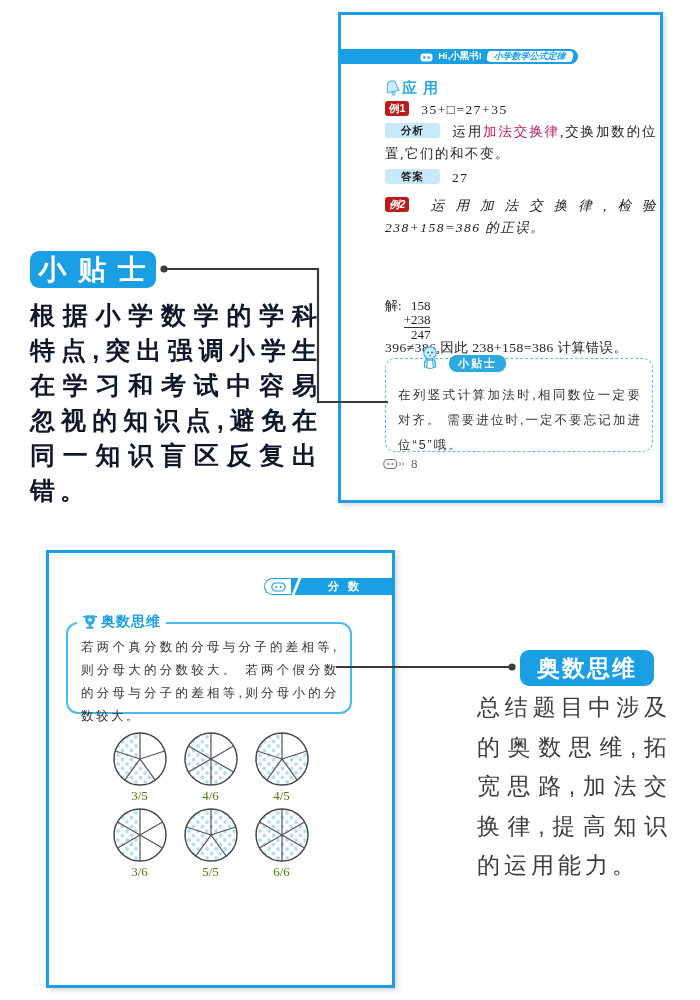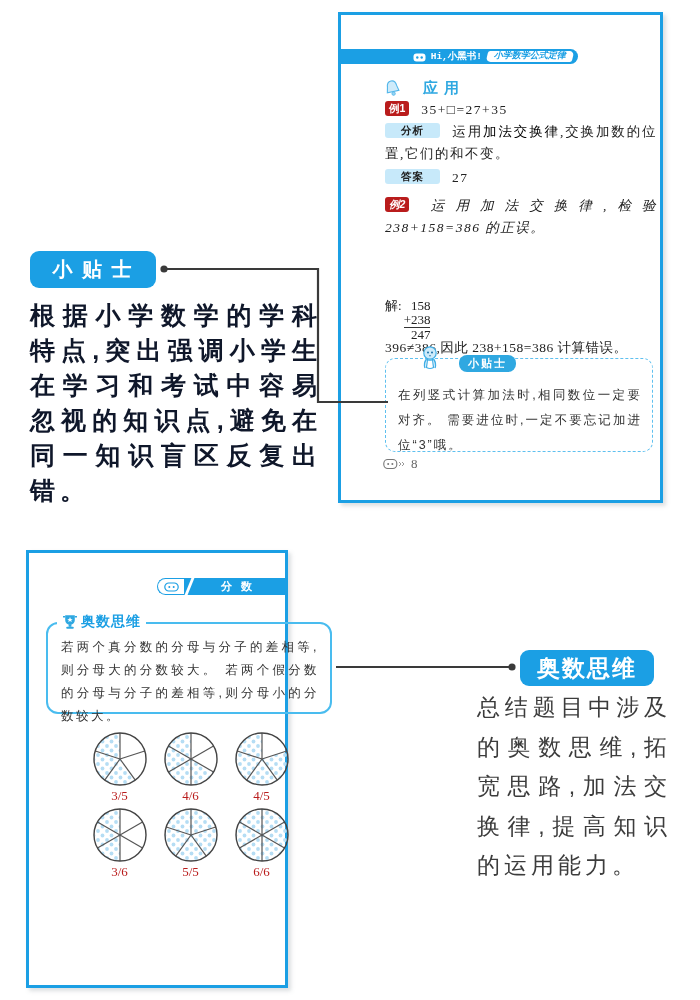--- a/index.html
+++ b/index.html
@@ -1,47 +1,47 @@
 <!DOCTYPE html>
 <html><head>
 <meta charset="utf-8">
 <style>
   html,body{margin:0;padding:0;}
   body{width:700px;height:1000px;position:relative;background:#fff;overflow:hidden;
        font-family:"Liberation Sans",sans-serif;}
   .page{position:absolute;background:#fff;border:3px solid #1B9FE4;box-sizing:border-box;
         box-shadow:3px 3px 4px rgba(120,130,140,.25);}
   #page-top{left:338px;top:12px;width:325px;height:491px;}
-  #page-bottom{left:26px;top:550px;width:262px;height:438px;}
+  #page-bottom{left:46px;top:550px;width:349px;height:438px;}
 
   
   .brand-bar{position:absolute;left:0;top:34px;width:237px;height:15px;background:#1B9FE4;
              border-radius:0 8px 8px 0;display:flex;align-items:center;justify-content:flex-end;
-             gap:5px;padding-right:5px;box-sizing:border-box;font-family:Liberation Mono, monospace;}
+             gap:5px;padding-right:5px;box-sizing:border-box;}
   .brand-text{color:#fff;font-weight:bold;font-size:9.5px;white-space:nowrap;}
   .series-label{background:#fff;color:#1B9FE4;font-size:9px;font-weight:bold;height:11px;
                 line-height:11px;padding:0 7px;border-radius:2px 5px 2px 5px;transform:skewX(-14deg);
                 white-space:nowrap;}
-  .section-head{position:absolute;left:42px;top:64px;display:flex;align-items:center;gap:21px;}
+  .section-head{position:absolute;left:42px;top:64px;display:flex;align-items:center;gap:0;}
   .section-title{color:#2FA8E1;font-weight:bold;font-size:15px;letter-spacing:6px;}
   .book-text{font-family:"Liberation Serif",serif;color:#222;font-size:13.5px;letter-spacing:1.5px;}
   .content-block{position:absolute;left:44px;width:272px;line-height:22px;text-align:justify;margin:0;}
   .b-solid{display:inline-block;background:#b91c1c;color:#fff;font-family:"Liberation Sans",sans-serif;
            font-size:10.5px;font-weight:bold;line-height:15px;padding:0 4px;border-radius:3px;
            margin-right:7px;letter-spacing:0;vertical-align:2px;}
   .b-light{display:inline-block;background:#C7E9FA;color:#1d1d1d;font-family:"Liberation Sans",sans-serif;
            font-size:10.5px;font-weight:bold;line-height:15px;padding:0 16px;border-radius:3px;
            margin-right:7px;letter-spacing:1px;vertical-align:2px;}
-  .blue-term{color:#000000;}
+  .blue-term{color:#be185d;}
   .solution{display:flex;align-items:flex-start;line-height:14px;font-size:13px;}
   .sol-col{text-align:right;margin-left:2px;}
   .sol-sum-line{border-bottom:1.2px solid #333;}
   .tip-box{position:absolute;left:44px;top:343px;width:268px;height:94px;border:1.6px dashed #5FC0EF;
            border-radius:10px;box-sizing:border-box;padding:24px 10px 8px 12px;}
-  .tip-box-head{position:absolute;top:-14px;left:34px;display:flex;align-items:flex-end;gap:18px;}
+  .tip-box-head{position:absolute;top:-14px;left:34px;display:flex;align-items:flex-end;gap:8px;}
   .tip-pill{background:#2FA8E1;color:#fff;font-size:11px;font-weight:bold;border-radius:8px;
             padding:1px 9px;letter-spacing:2px;}
   .tip-text{font-size:12.5px;line-height:25px;letter-spacing:2px;color:#333;text-align:justify;margin:0;}
   .page-footer{position:absolute;left:42px;top:441px;display:flex;align-items:center;gap:4px;
                color:#666;font-family:"Liberation Serif",serif;font-size:13px;}
 
   
   .header-tab{position:absolute;top:25px;right:0;height:17px;display:flex;}
   .tab-icon-box{width:27px;background:#fff;border:1.5px solid #1B9FE4;border-right:none;
                 border-radius:9px 0 0 9px;box-sizing:border-box;display:flex;align-items:center;
@@ -50,26 +50,26 @@
   .tab-slash{width:3px;height:17px;background:#fff;transform:skewX(-22deg);margin-left:4px;}
   .tab-label{flex:1;text-align:center;color:#fff;font-size:11px;font-weight:bold;letter-spacing:3px;}
   .oly-box{position:absolute;left:17px;top:69px;width:286px;height:92px;border:2px solid #49BCEF;
            border-radius:12px;box-sizing:border-box;padding:12px 11px 6px 13px;}
   .oly-title{position:absolute;top:-11px;left:9px;background:#fff;padding:0 5px;display:flex;
              align-items:center;gap:3px;color:#1B9FE4;font-weight:bold;font-size:14px;letter-spacing:1px;}
   .oly-text{font-size:12.5px;line-height:23px;letter-spacing:2.5px;color:#333;text-align:justify;margin:0;}
   .pie-grid{position:absolute;left:55px;top:177px;display:grid;grid-template-columns:repeat(3,71px);
             row-gap:2px;}
   .pie-cell{display:flex;flex-direction:column;align-items:center;}
-  .pie-label{font-family:"Liberation Serif",serif;font-size:13px;color:#b91c1c;height:16px;line-height:15px;}
+  .pie-label{font-family:"Liberation Serif",serif;font-size:13px;color:#4d7c0f;height:16px;line-height:15px;}
 
   
   .callout-badge{position:absolute;background:#1B9FE4;color:#fff;font-weight:bold;border-radius:9px;
                  display:flex;align-items:center;justify-content:center;z-index:6;}
-  #tip-callout-badge{left:30px;top:251px;width:126px;height:37px;font-size:20px;letter-spacing:2px;}
+  #tip-callout-badge{left:30px;top:251px;width:126px;height:37px;font-size:28px;letter-spacing:2px;}
   #tip-callout-text{position:absolute;left:30px;top:298px;width:292px;font-size:25px;letter-spacing:5px;
                     line-height:35px;color:#0f172a;text-align:justify;margin:0;font-weight:bold;}
   #oly-callout-badge{left:520px;top:650px;width:134px;height:36px;font-size:23px;letter-spacing:2px;}
   #oly-callout-text{position:absolute;left:477px;top:688px;width:194px;font-size:23px;letter-spacing:4px;
                     line-height:39.5px;color:#3c3c3c;text-align:justify;margin:0;}
   #connector-layer{position:absolute;left:0;top:0;width:700px;height:1000px;z-index:5;pointer-events:none;}
 </style>
 </head>
 <body>
 
@@ -136,21 +136,21 @@
             <circle cx="10" cy="8" r="6.2" fill="#CFEBFA" stroke="#3FAEE6" stroke-width="1.2"></circle>
             <circle cx="8" cy="7.5" r="1" fill="#1a6fa8"></circle>
             <circle cx="12" cy="7.5" r="1" fill="#1a6fa8"></circle>
             <path d="M9 10.5 q1 1 2 0" stroke="#1a6fa8" stroke-width="0.8" fill="none"></path>
             <path d="M6.5 14 q-3 4 -1.5 9 M13.5 14 q3 4 1.5 9" stroke="#3FAEE6" stroke-width="1.4" fill="none"></path>
             <path d="M7.5 14.5 q2.5 1.5 5 0 l1 8 q-3.5 2 -7 0 Z" fill="#fff" stroke="#3FAEE6" stroke-width="1.2"></path>
           </svg>
       </span>
       <span class="tip-pill">小贴士</span>
     </div>
-    <p class="tip-text">在列竖式计算加法时,相同数位一定要对齐。 需要进位时,一定不要忘记加进位“3”哦。</p>
+    <p class="tip-text">在列竖式计算加法时,相同数位一定要对齐。 需要进位时,一定不要忘记加进位“5”哦。</p>
   </div>
 
   <div class="page-footer">
     <span style="display:flex;">
       <svg width="24" height="12" viewBox="0 0 24 12">
           <rect x="0.8" y="1.5" width="13" height="9" rx="4" fill="#fff" stroke="#777" stroke-width="1.1"></rect>
           <circle cx="5.2" cy="6" r="1" fill="#777"></circle>
           <circle cx="9.4" cy="6" r="1" fill="#777"></circle>
           <path d="M16 4 l2 2 -2 2 M19 4 l2 2 -2 2" stroke="#999" stroke-width="1" fill="none"></path>
         </svg>

